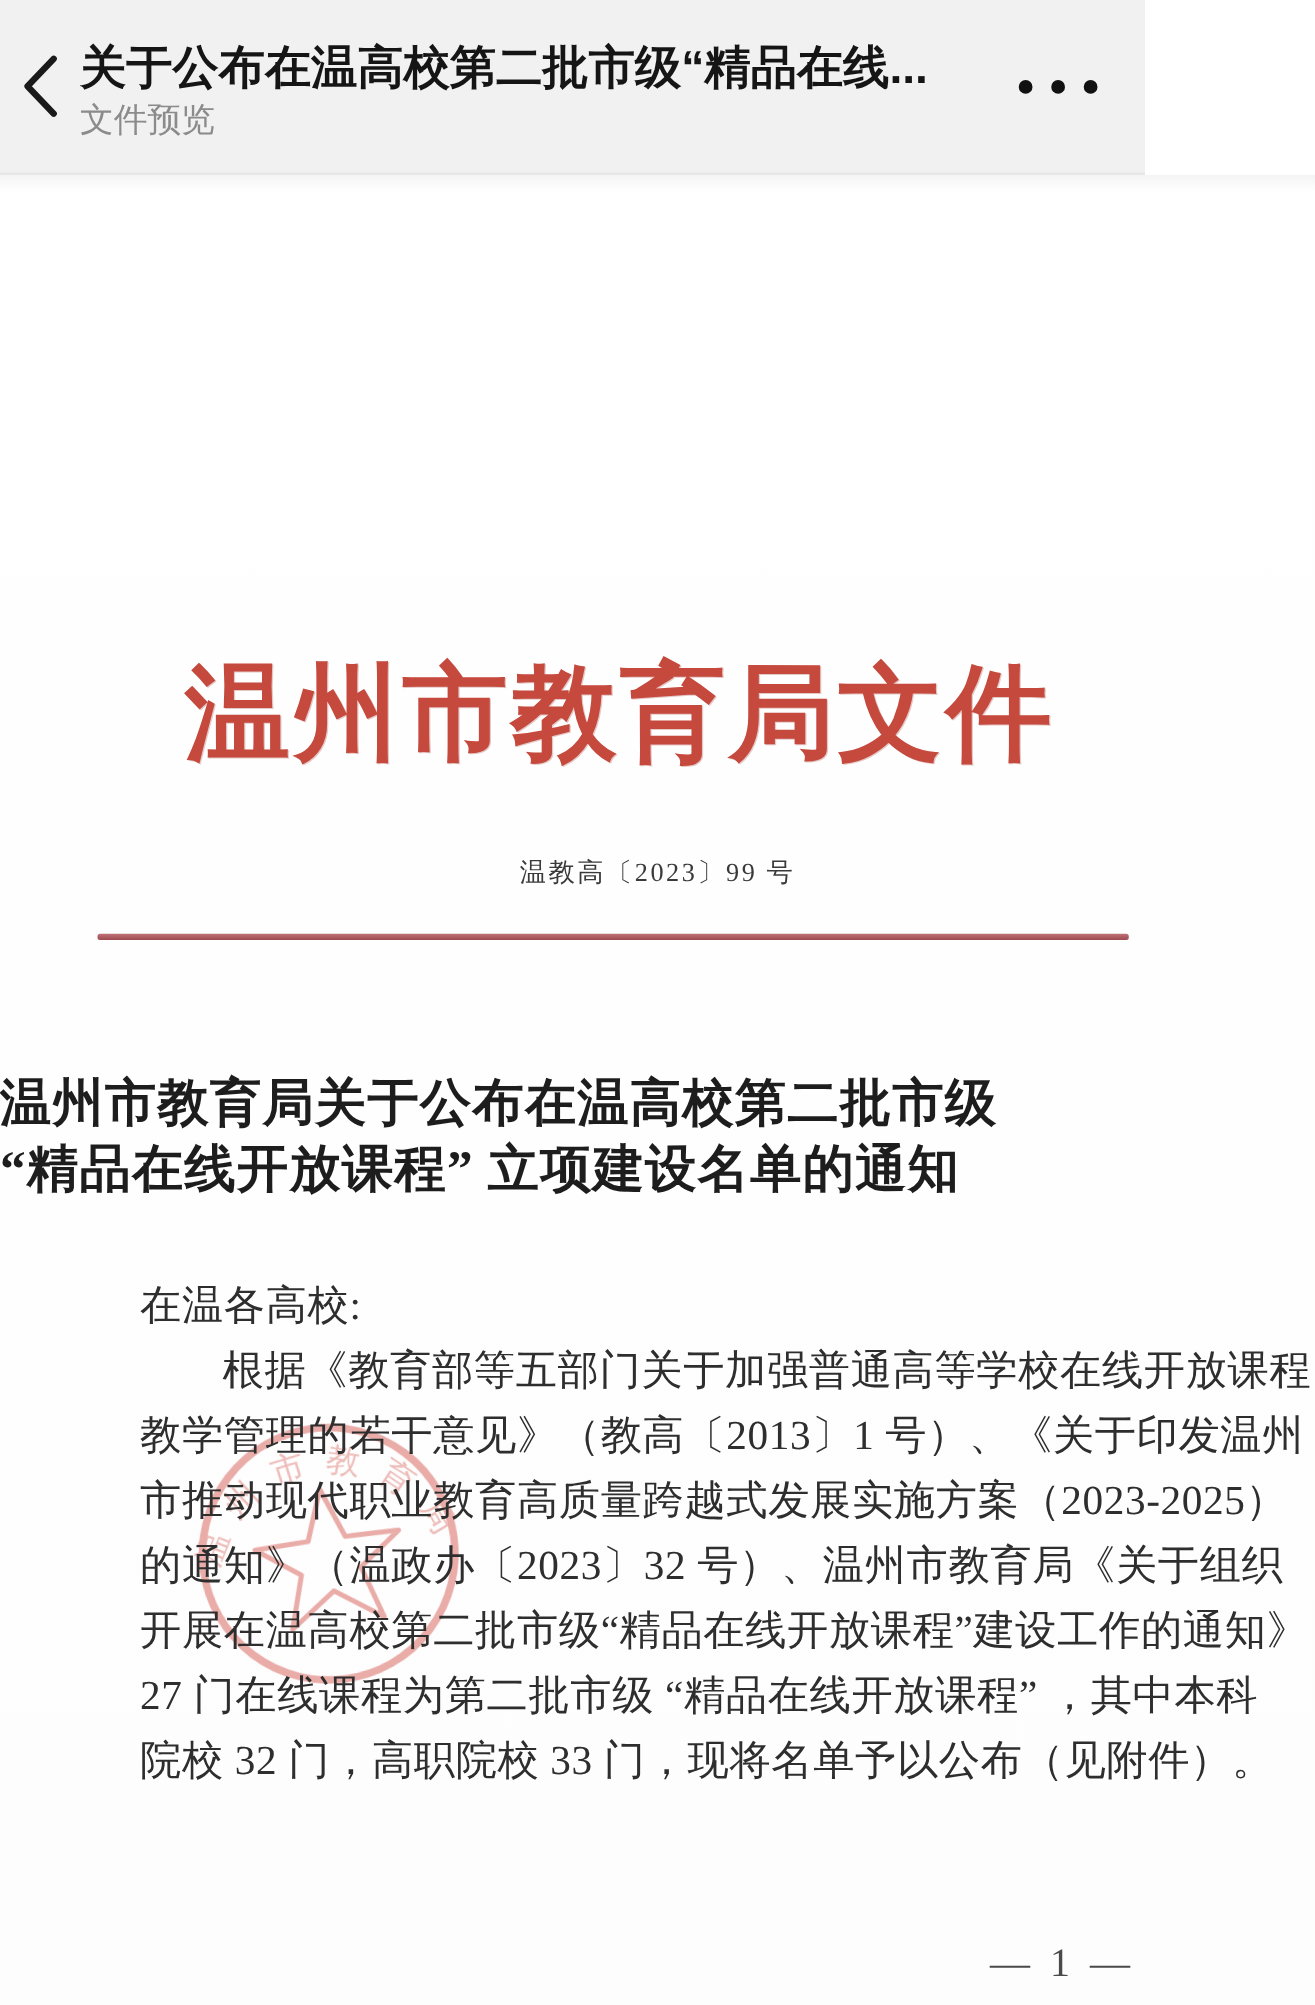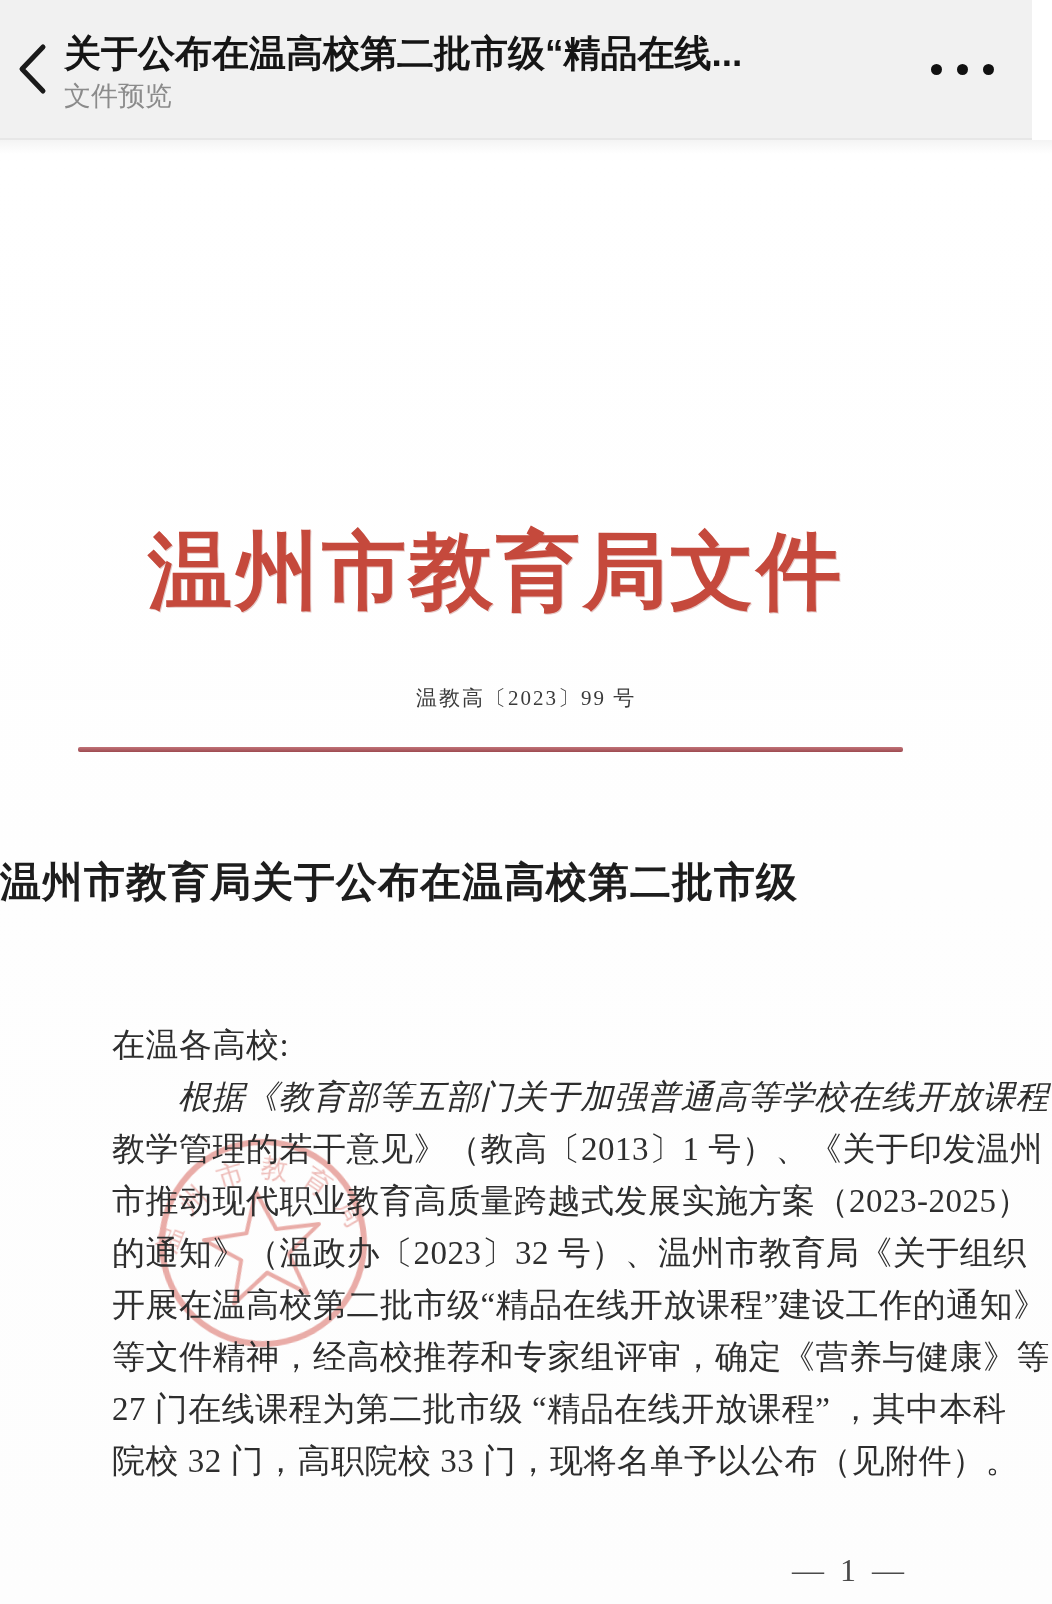--- a/index.html
+++ b/index.html
@@ -3,21 +3,21 @@
 <meta charset="utf-8">
 <style>
   html,body{margin:0;padding:0;}
   body{
     width:1052px;height:1604px;position:relative;background:#ffffff;
     font-family:"Liberation Sans","DejaVu Sans",sans-serif;
     overflow:hidden;
   }
   
   .header{
-    position:absolute;top:0;left:0;width:1032px;height:140px;
+    position:absolute;top:0;left:0;width:916px;height:140px;
     background:#f1f1f1;border-bottom:2px solid #e7e7e7;
     display:flex;align-items:center;box-sizing:border-box;justify-content:flex-end;
   }
   .back-btn{
     width:64px;height:100%;display:flex;align-items:center;justify-content:center;
     flex:0 0 auto;cursor:pointer;background:transparent;border:none;padding:0;
   }
   .titles{flex:1 1 auto;min-width:0;padding-top:6px;}
   .hdr-title{
     font-size:37px;font-weight:600;color:#151515;line-height:46px;
@@ -53,21 +53,21 @@
   .notice-title{
     position:absolute;top:716px;left:0;width:900px;text-align:left;
     font-size:41px;line-height:53px;font-weight:700;color:#1d1d1d;
     letter-spacing:1px;
   }
   .body-text{
     position:absolute;top:879px;left:112px;width:830px;
     font-size:33px;color:#2e2e2e;
   }
   .body-line{height:52px;line-height:52px;white-space:nowrap;letter-spacing:0.5px;}
-  .body-line.indent{padding-left:66px;font-style:italic;}
+  .body-line.indent{padding-left:66px;}
   .page-number{
     position:absolute;top:1412px;left:792px;
     font-size:32px;color:#4a4a4a;letter-spacing:4px;white-space:nowrap;
   }
   
   .stamp{
     position:absolute;top:983px;left:143px;width:240px;height:240px;
     opacity:.55;transform:rotate(-8deg);pointer-events:none;
     filter:blur(.4px);
   }
@@ -112,28 +112,28 @@
   </div>
 
   <div class="agency-title">温州市教育局文件</div>
 
   <div class="doc-number">温教高〔2023〕99 号</div>
 
   <div class="red-rule"></div>
 
   <div class="notice-title">
     <div>温州市教育局关于公布在温高校第二批市级</div>
+    <div>“精品在线开放课程” 立项建设名单的通知</div>
   </div>
 
   <div class="body-text">
     <div class="body-line">在温各高校:</div>
     <div class="body-line indent">根据《教育部等五部门关于加强普通高等学校在线开放课程</div>
     <div class="body-line">教学管理的若干意见》（教高〔2013〕1 号）、《关于印发温州</div>
     <div class="body-line">市推动现代职业教育高质量跨越式发展实施方案（2023-2025）</div>
     <div class="body-line">的通知》（温政办〔2023〕32 号）、温州市教育局《关于组织</div>
     <div class="body-line">开展在温高校第二批市级“精品在线开放课程”建设工作的通知》</div>
-    <div class="body-line">等文件精神，经高校推荐和专家组评审，确定《营养与健康》等</div>
     <div class="body-line">27 门在线课程为第二批市级 “精品在线开放课程” ，其中本科</div>
     <div class="body-line">院校 32 门，高职院校 33 门，现将名单予以公布（见附件）。</div>
   </div>
 
   <div class="page-number">— 1 —</div>
 </div>
 
 </body></html>

